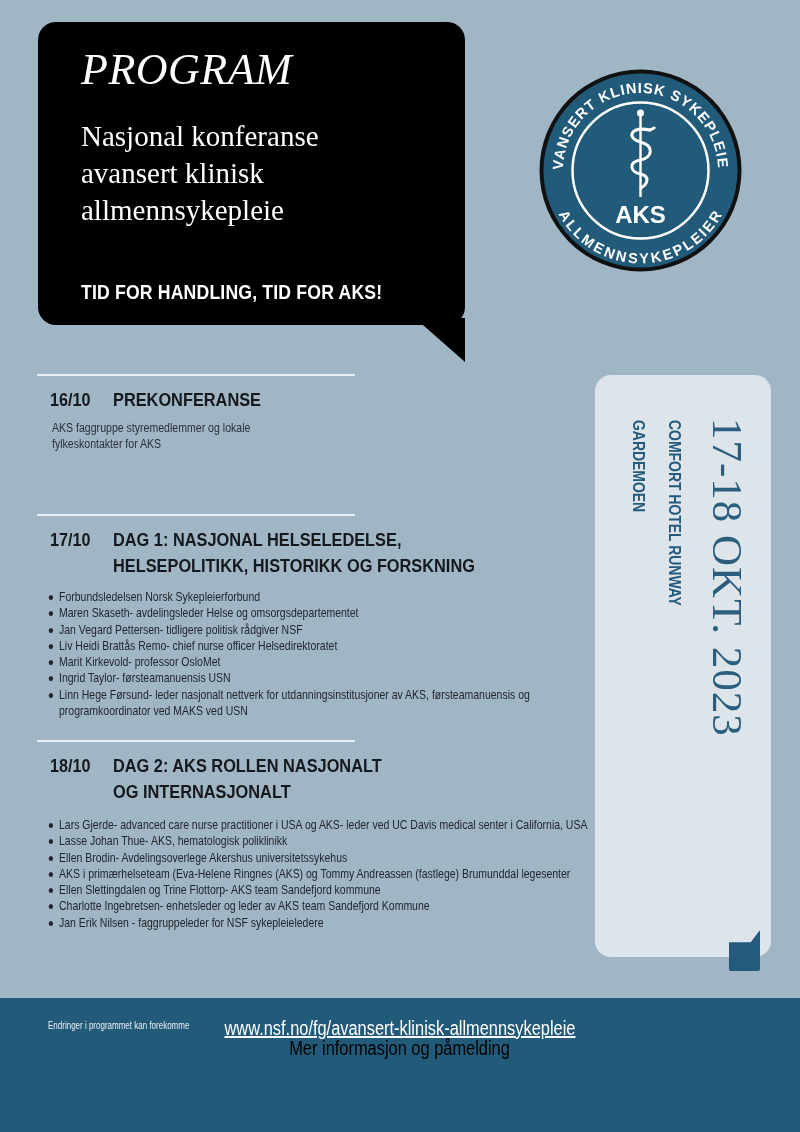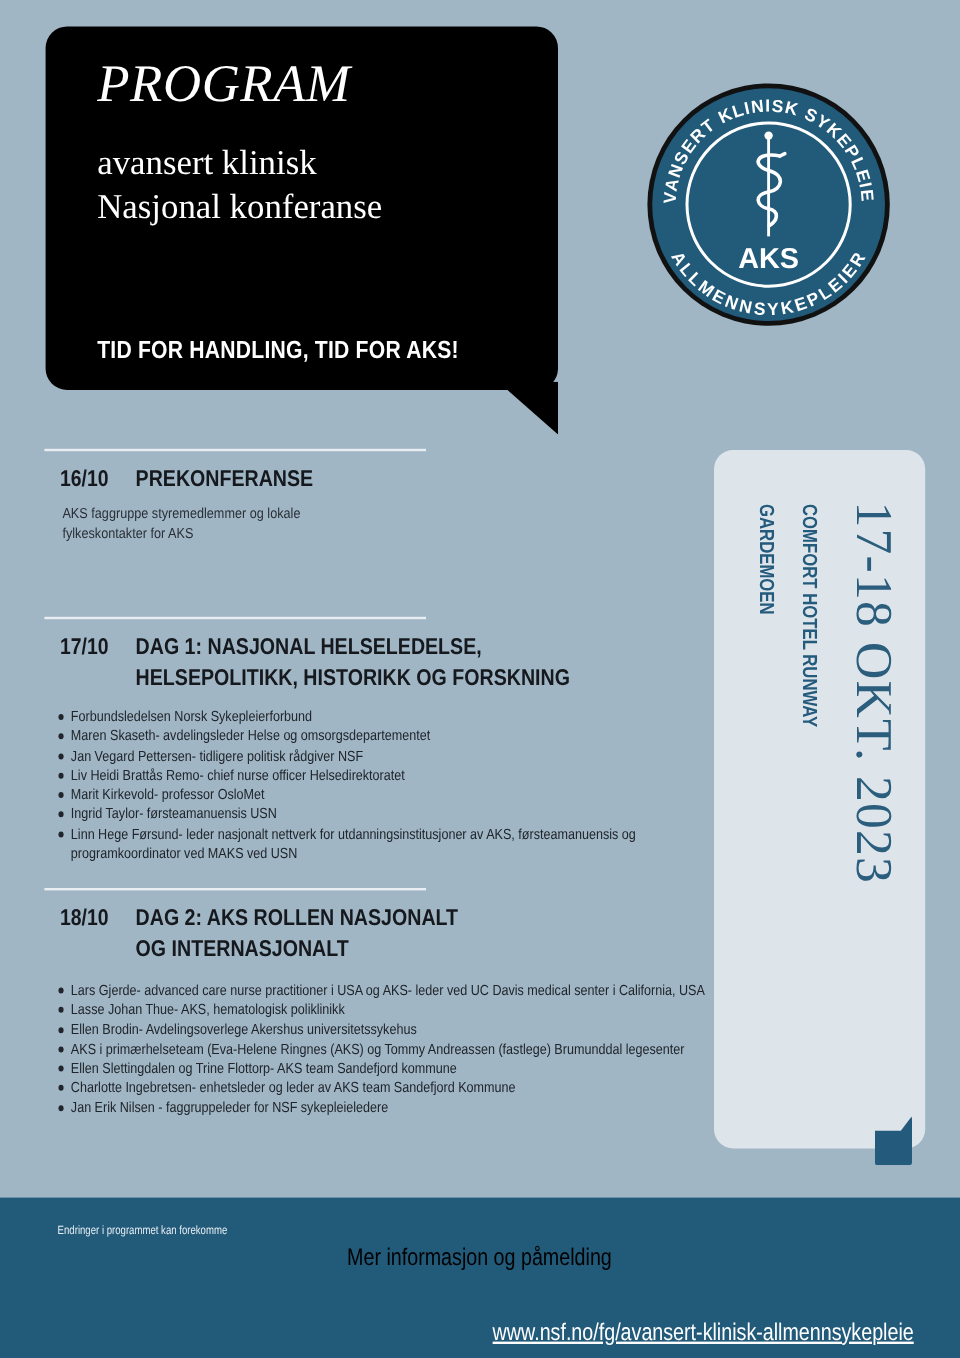--- a/index.html
+++ b/index.html
@@ -188,42 +188,43 @@
       text-align: center;
       font-size: 20px;
       color: #000000;
     }
     .footer-info span {
       display: inline-block;
       transform: scaleX(0.82);
     }
     .footer-link {
       position: absolute;
-      left: 0; top: 1100px;
+      left: 0; top: 1017px;
       width: 800px;
-      text-align: right;
+      text-align: center;
       font-size: 20px;
       color: #fff;
     }
     .footer-link a {
       display: inline-block;
       color: #fff;
       text-decoration: underline;
       transform: scaleX(0.82);
     }
   </style>
 </head>
 <body>
 
 <div class="bubble"></div>
 <div class="bubble-tail2"></div>
 <div class="prog-title">PROGRAM</div>
 <div class="prog-sub">
+  <span>Nasjonal konferanse</span>
   <span>avansert klinisk</span>
-  <span>Nasjonal konferanse</span>
+  <span>allmennsykepleie</span>
 </div>
 <div class="slogan">TID FOR HANDLING, TID FOR AKS!</div>
 
 <svg class="logo" viewBox="0 0 205 205">
   <defs>
     <path id="arcTop" d="M 25,102.5 A 77.5,77.5 0 0 1 180,102.5"></path>
     <path id="arcBot" d="M 20,102.5 A 82.5,82.5 0 0 0 185,102.5"></path>
   </defs>
   <circle cx="102.5" cy="102.5" r="101" fill="#111"></circle>
   <circle cx="102.5" cy="102.5" r="97" fill="#225a7a"></circle>

